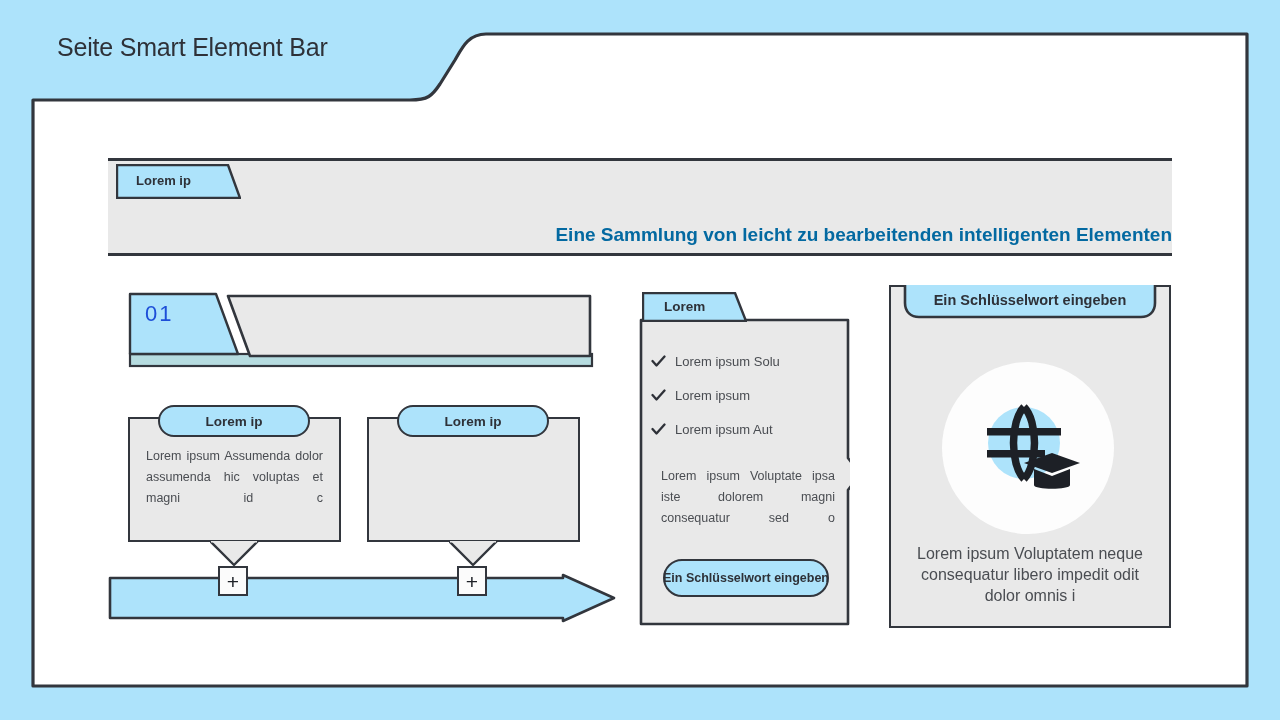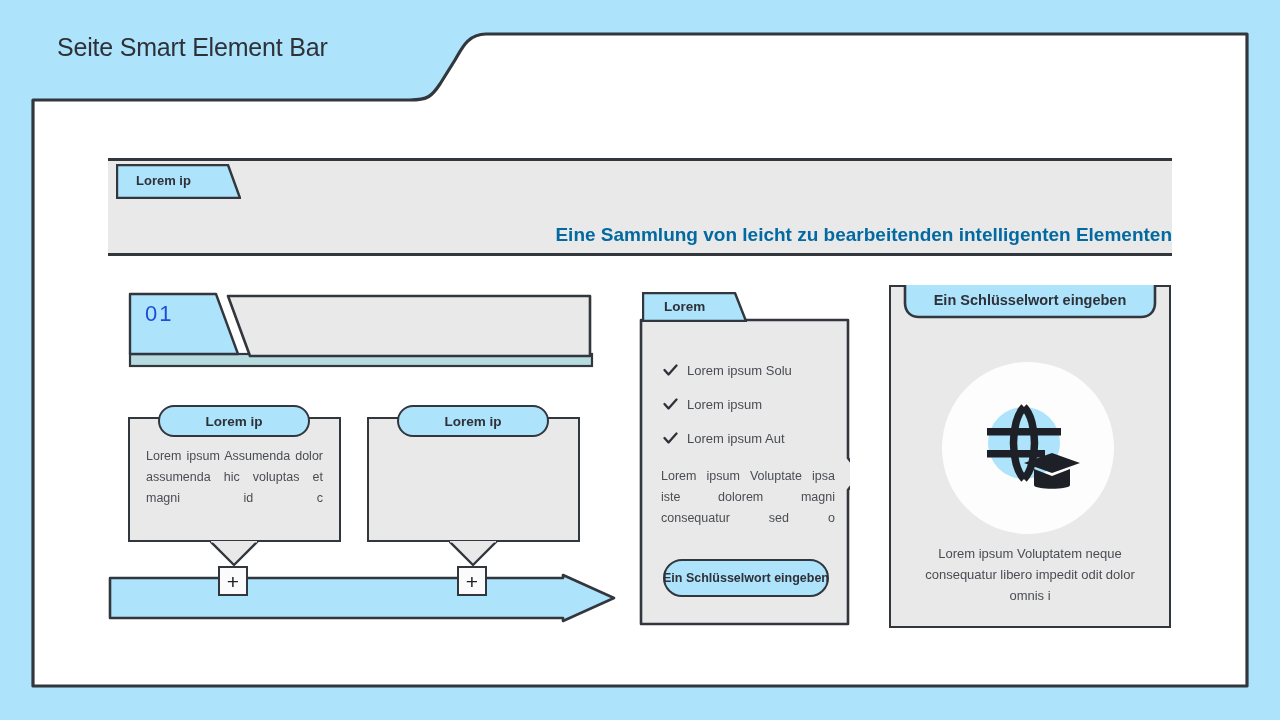--- a/index.html
+++ b/index.html
@@ -97,21 +97,21 @@
   
   .checkpanel { position: absolute; left: 639px; top: 292px; width: 214px; height: 336px; }
   .cp-body {
     position: absolute; left: 0; top: 26px; width: 211px; height: 308px;
   }
   .cp-tab { position: absolute; left: 3px; top: 0; width: 105px; height: 21px; text-align: right; }
   .cp-tab-label {
     position: absolute; left: 22px; top: 7px;
     font-size: 13.5px; font-weight: bold; color: #2e3138; white-space: nowrap; z-index: 3;
   }
-  .cp-list { position: absolute; left: 24px; top: 62px; width: 180px; margin-top: 9px; }
+  .cp-list { position: absolute; left: 12px; top: 62px; width: 180px; }
   .cp-item {
     display: flex; align-items: flex-start; gap: 9px;
     margin-bottom: 17px; font-size: 13px; color: #4a4d52;
   }
   .cp-check { flex: 0 0 auto; margin-top: 1px; }
   .cp-para {
     position: absolute; left: 22px; right: 18px; top: 174px;
     font-size: 12.5px; line-height: 21px; color: #4a4d52;
     text-align: justify; text-align-last: justify;
   }
@@ -139,21 +139,21 @@
     white-space: nowrap; z-index: 4;
   }
   .ip-circle {
     position: absolute; left: 53px; top: 77px;
     width: 172px; height: 172px; border-radius: 50%;
     background: #fdfdfd;
     display: flex; align-items: center; justify-content: center;
   }
   .ip-text {
     position: absolute; left: 20px; right: 20px; top: 258px;
-    text-align: center; font-size: 13px; line-height: 21px; color: #4a4d52;
+    text-align: center; font-size: 16px; line-height: 21px; color: #4a4d52;
   }
 </style>
 </head>
 <body>
 
 <div id="stage">
 
   <div class="sheet-wrap">
     <svg class="sheet-svg" width="1280" height="720" viewBox="0 0 1280 720">
       <path d="M 33,100

